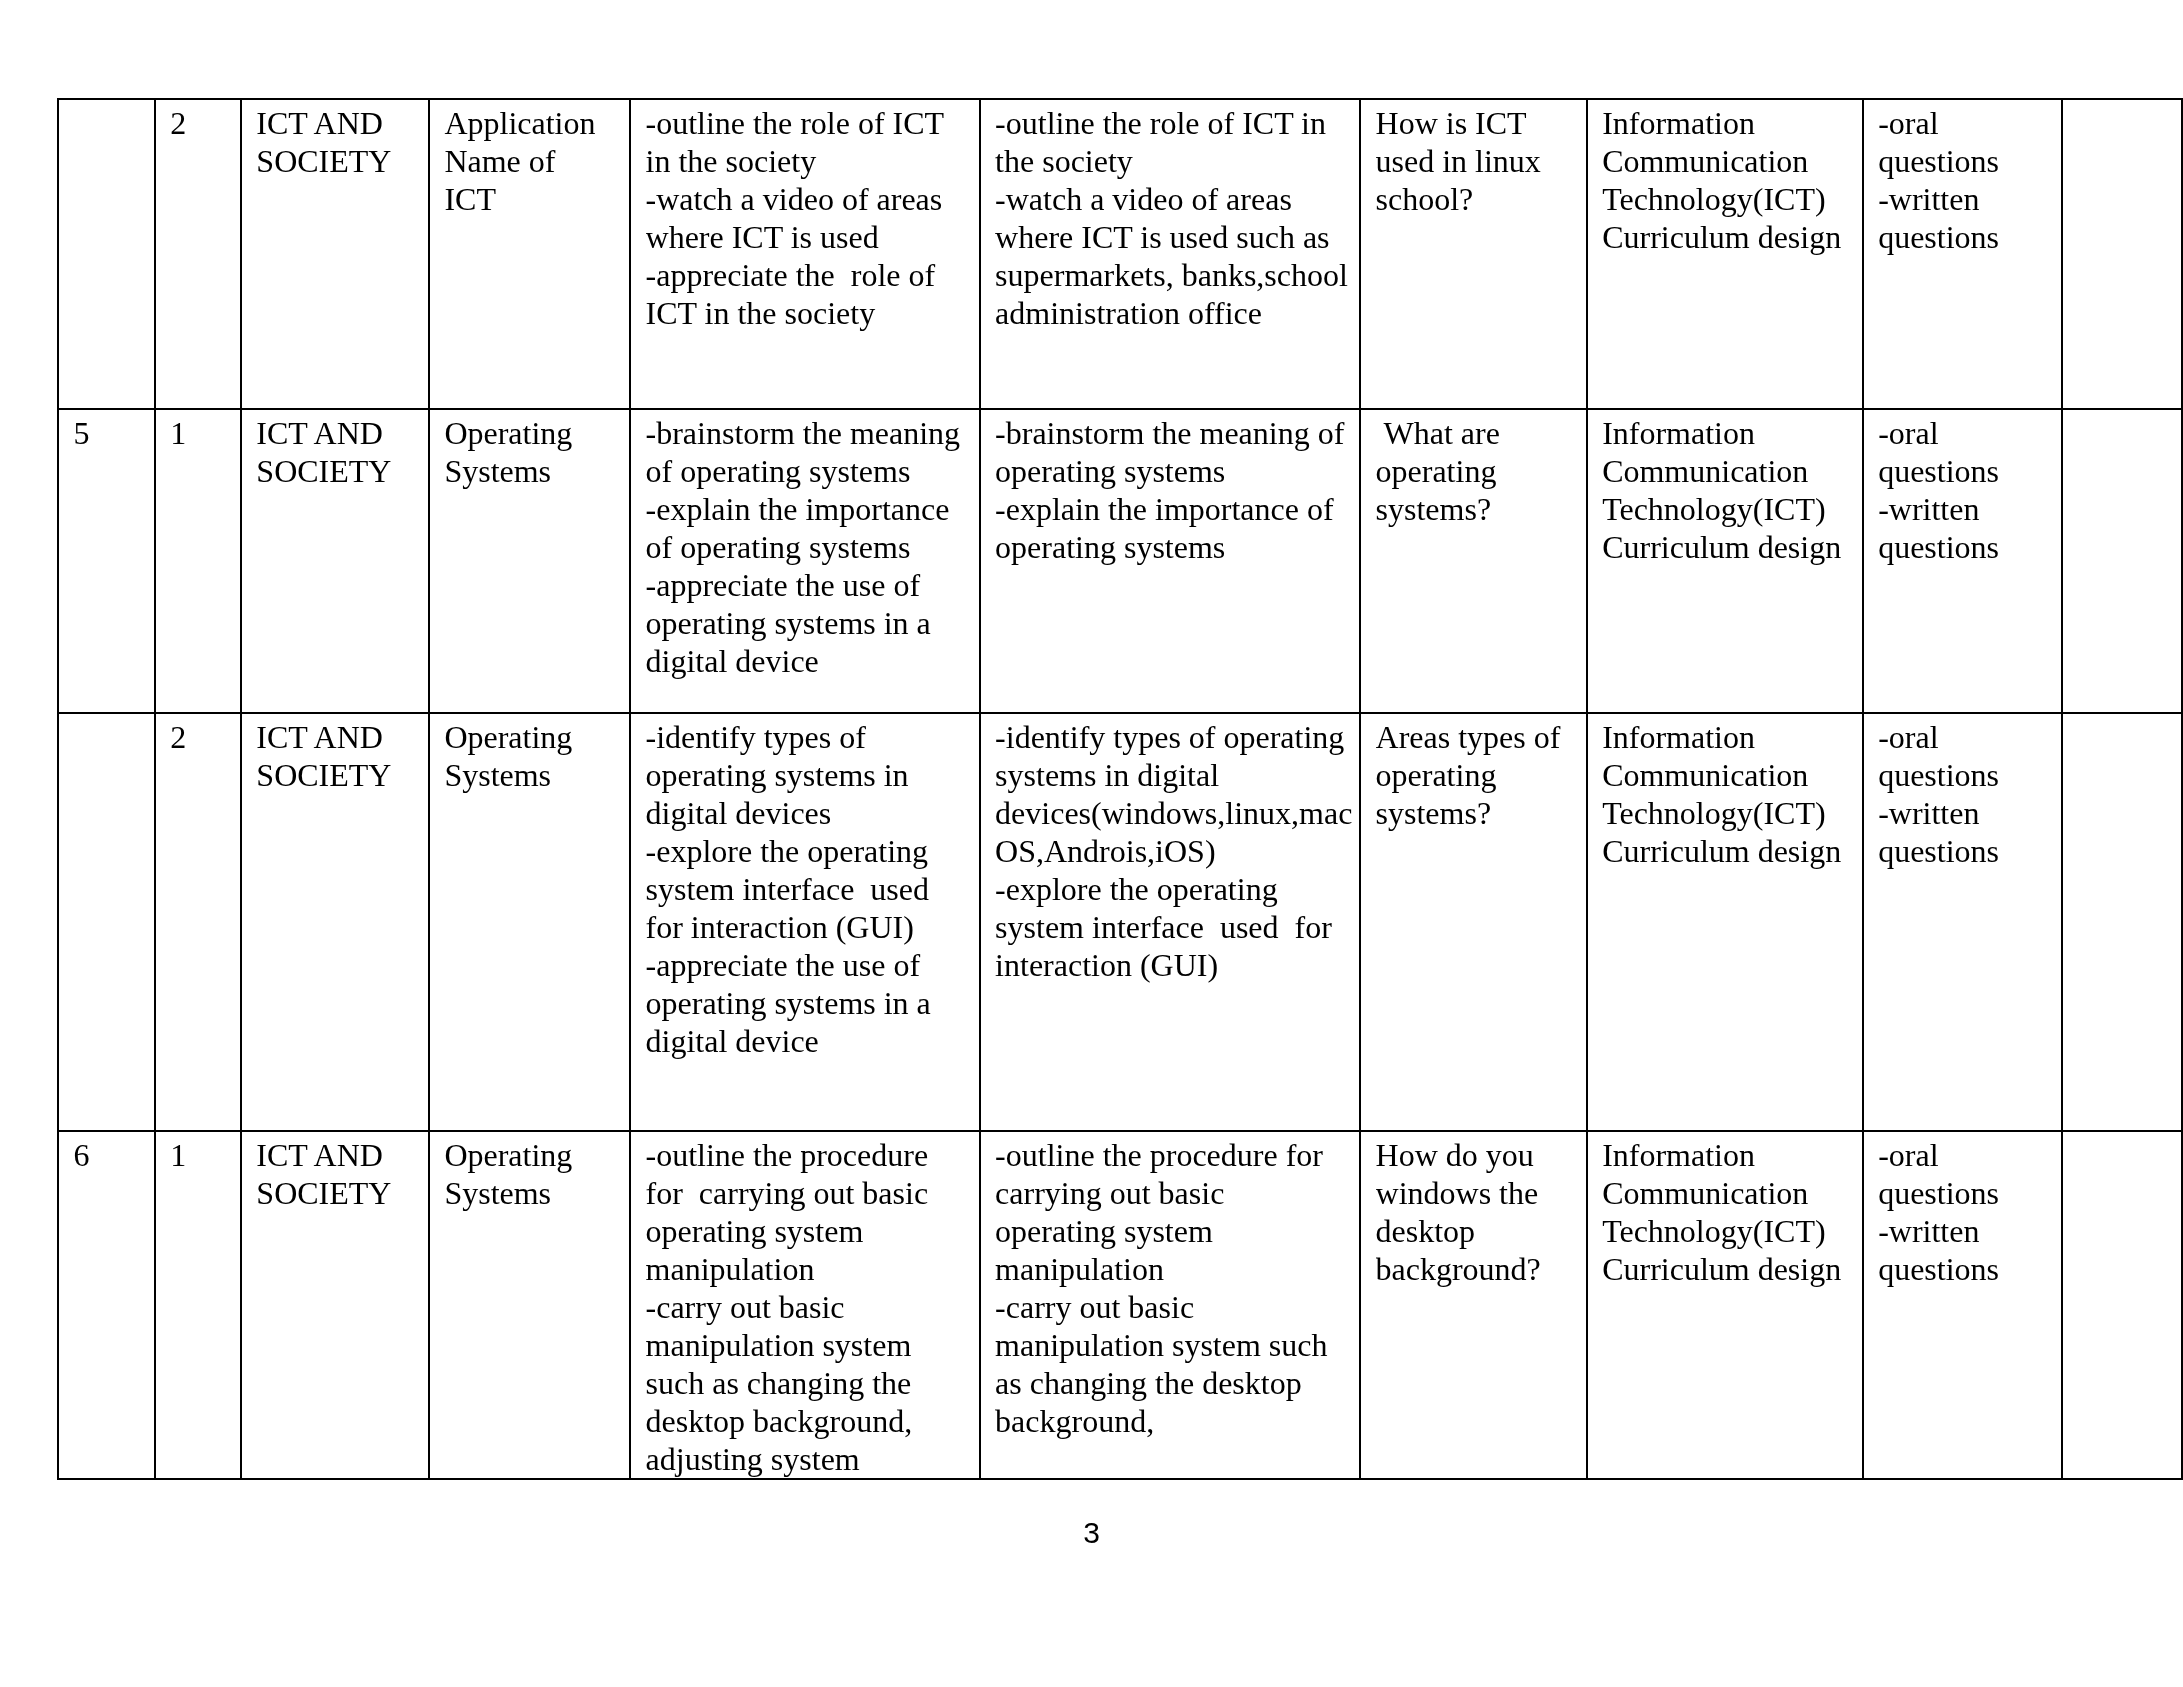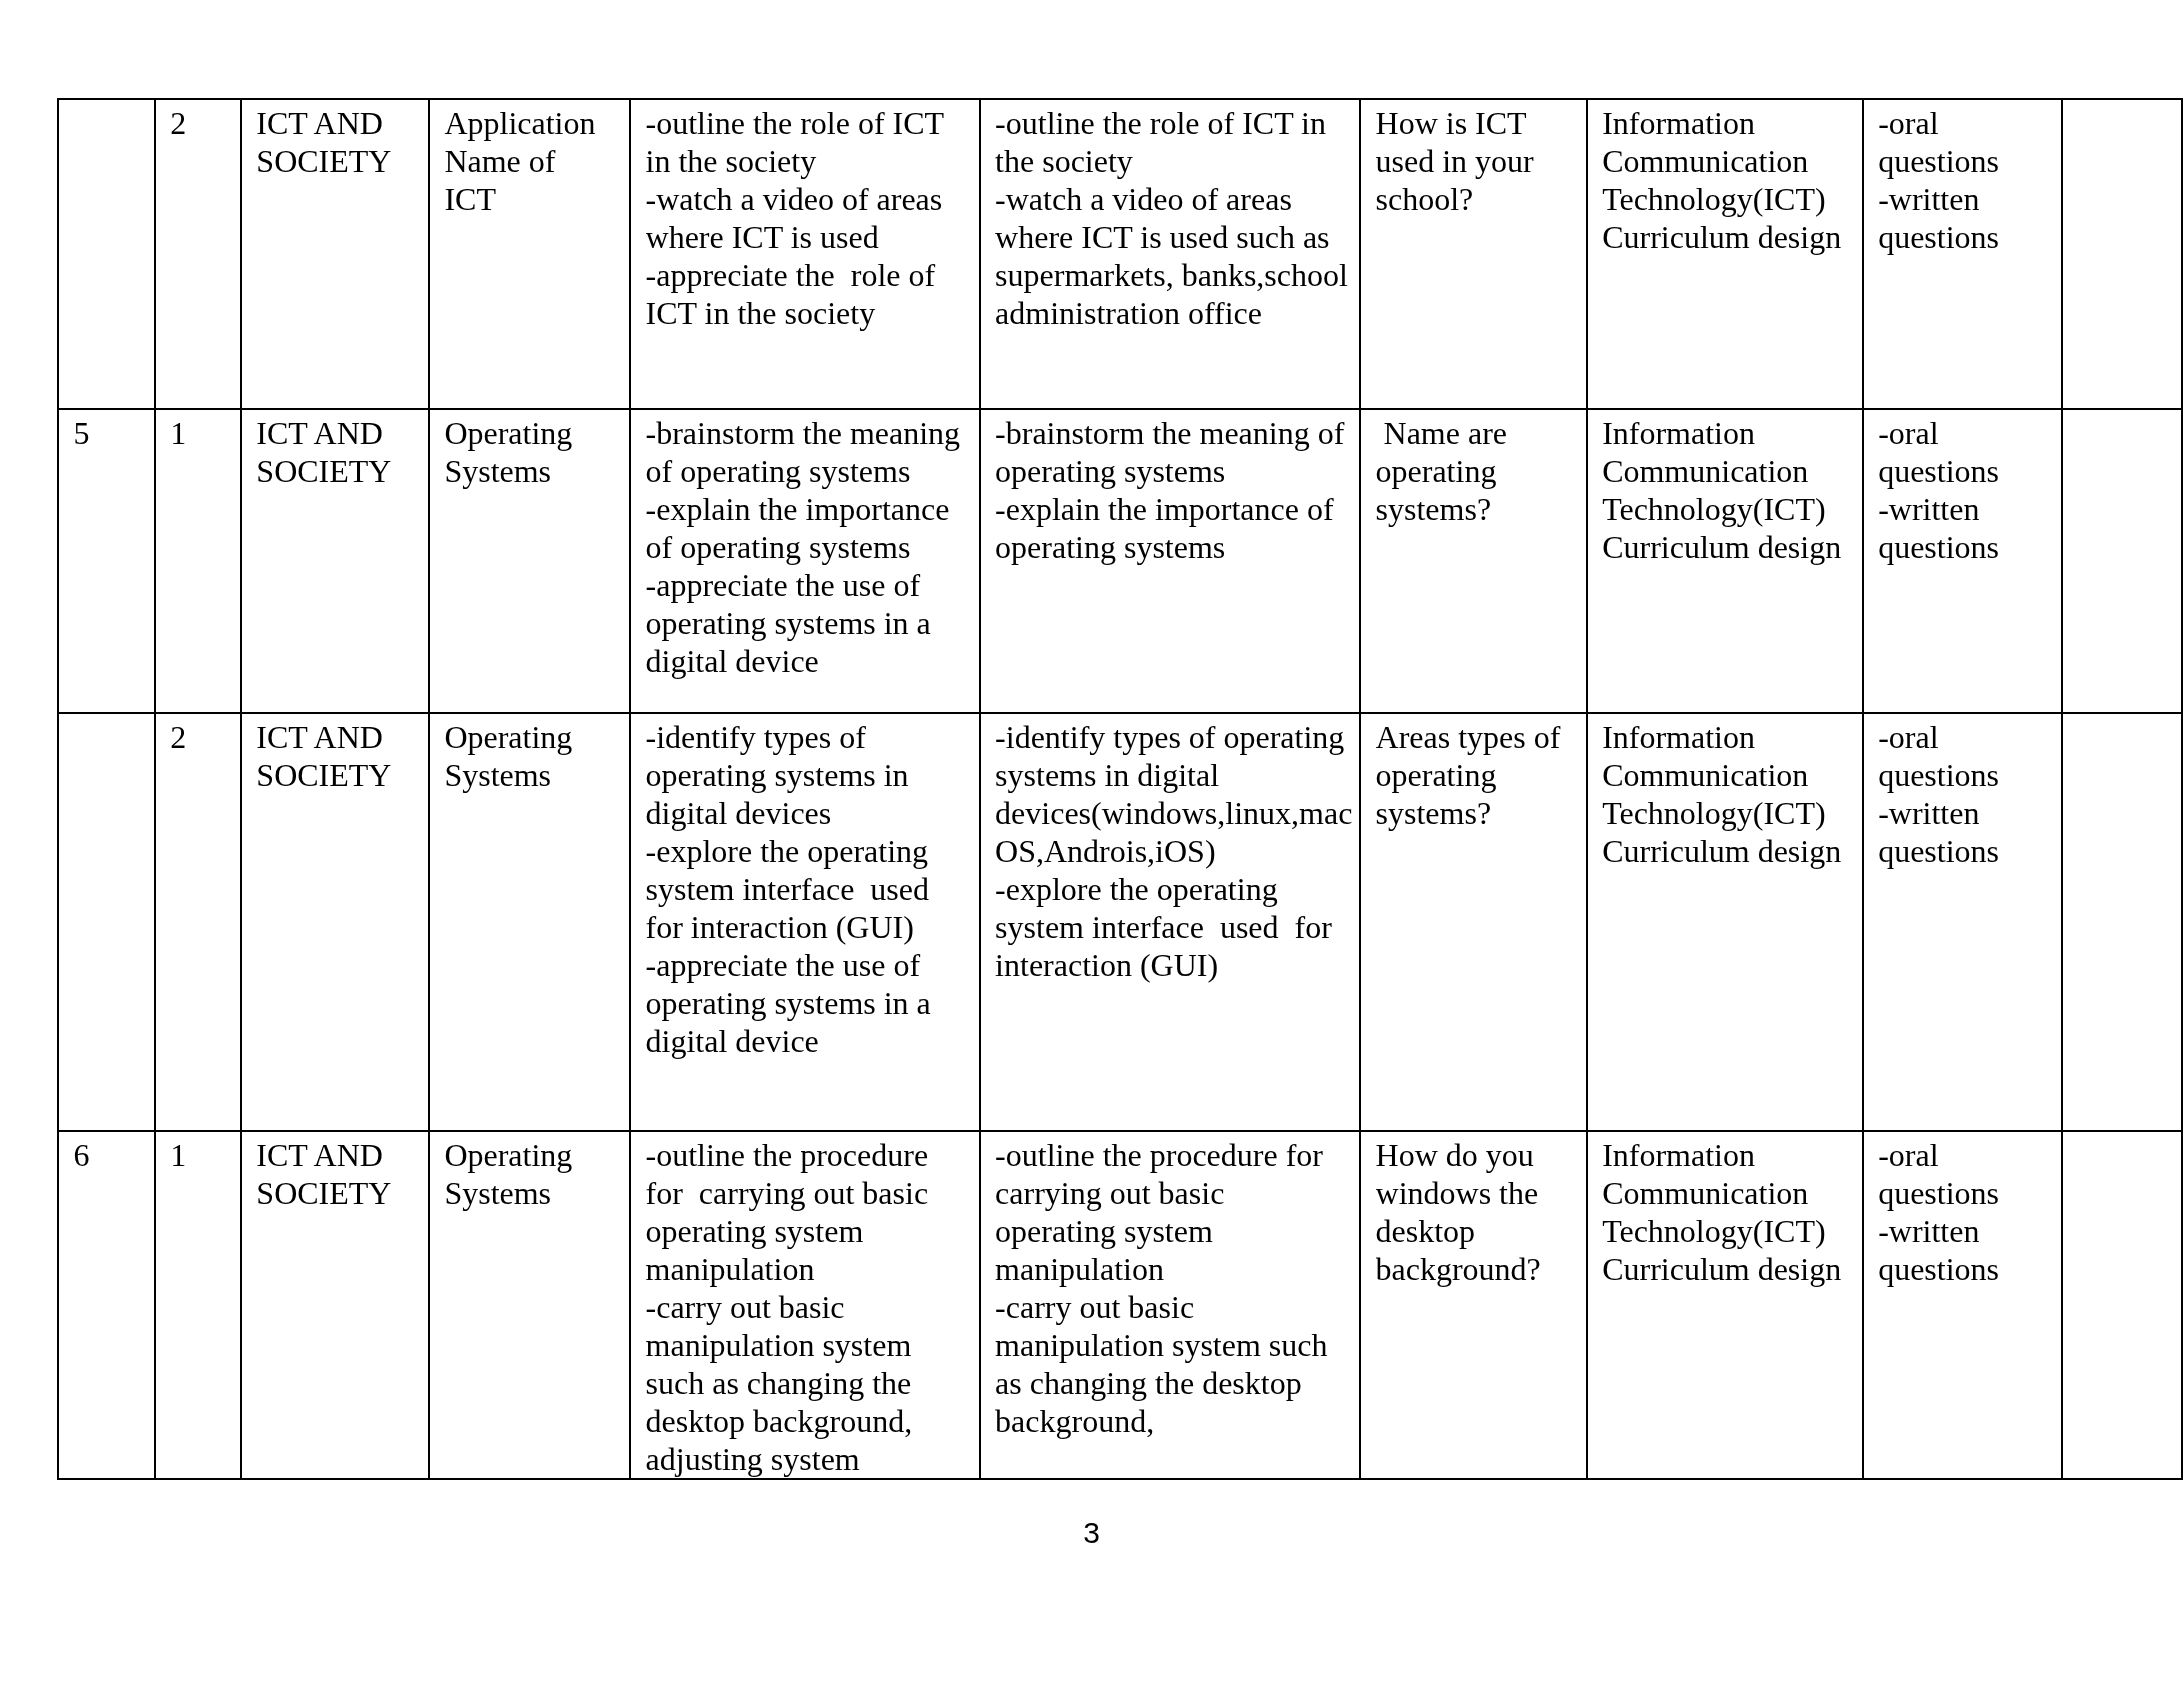--- a/index.html
+++ b/index.html
@@ -89,21 +89,21 @@
         <td>
             <div class="cw">-outline the role of ICT in the society
 -watch a video of areas where ICT is used
 -appreciate the  role of ICT in the society</div>
           </td>
         <td class="tight-right">
             <div class="cw">-outline the role of ICT in the society
 -watch a video of areas where ICT is used such as supermarkets, banks,school administration office</div>
           </td>
         <td>
-            <div class="cw">How is ICT used in your school?</div>
+            <div class="cw">How is ICT used in linux school?</div>
           </td>
         <td>
             <div class="cw">Information Communication Technology(ICT) Curriculum design</div>
           </td>
         <td>
             <div class="cw">-oral questions
 -written questions</div>
           </td>
         <td>
             <div class="cw"></div>
@@ -125,21 +125,21 @@
         <td>
             <div class="cw">-brainstorm the meaning of operating systems
 -explain the importance of operating systems
 -appreciate the use of operating systems in a digital device</div>
           </td>
         <td class="tight-right">
             <div class="cw">-brainstorm the meaning of operating systems
 -explain the importance of operating systems</div>
           </td>
         <td>
-            <div class="cw"> Name are operating systems?</div>
+            <div class="cw"> What are operating systems?</div>
           </td>
         <td>
             <div class="cw">Information Communication Technology(ICT) Curriculum design</div>
           </td>
         <td>
             <div class="cw">-oral questions
 -written questions</div>
           </td>
         <td>
             <div class="cw"></div>

